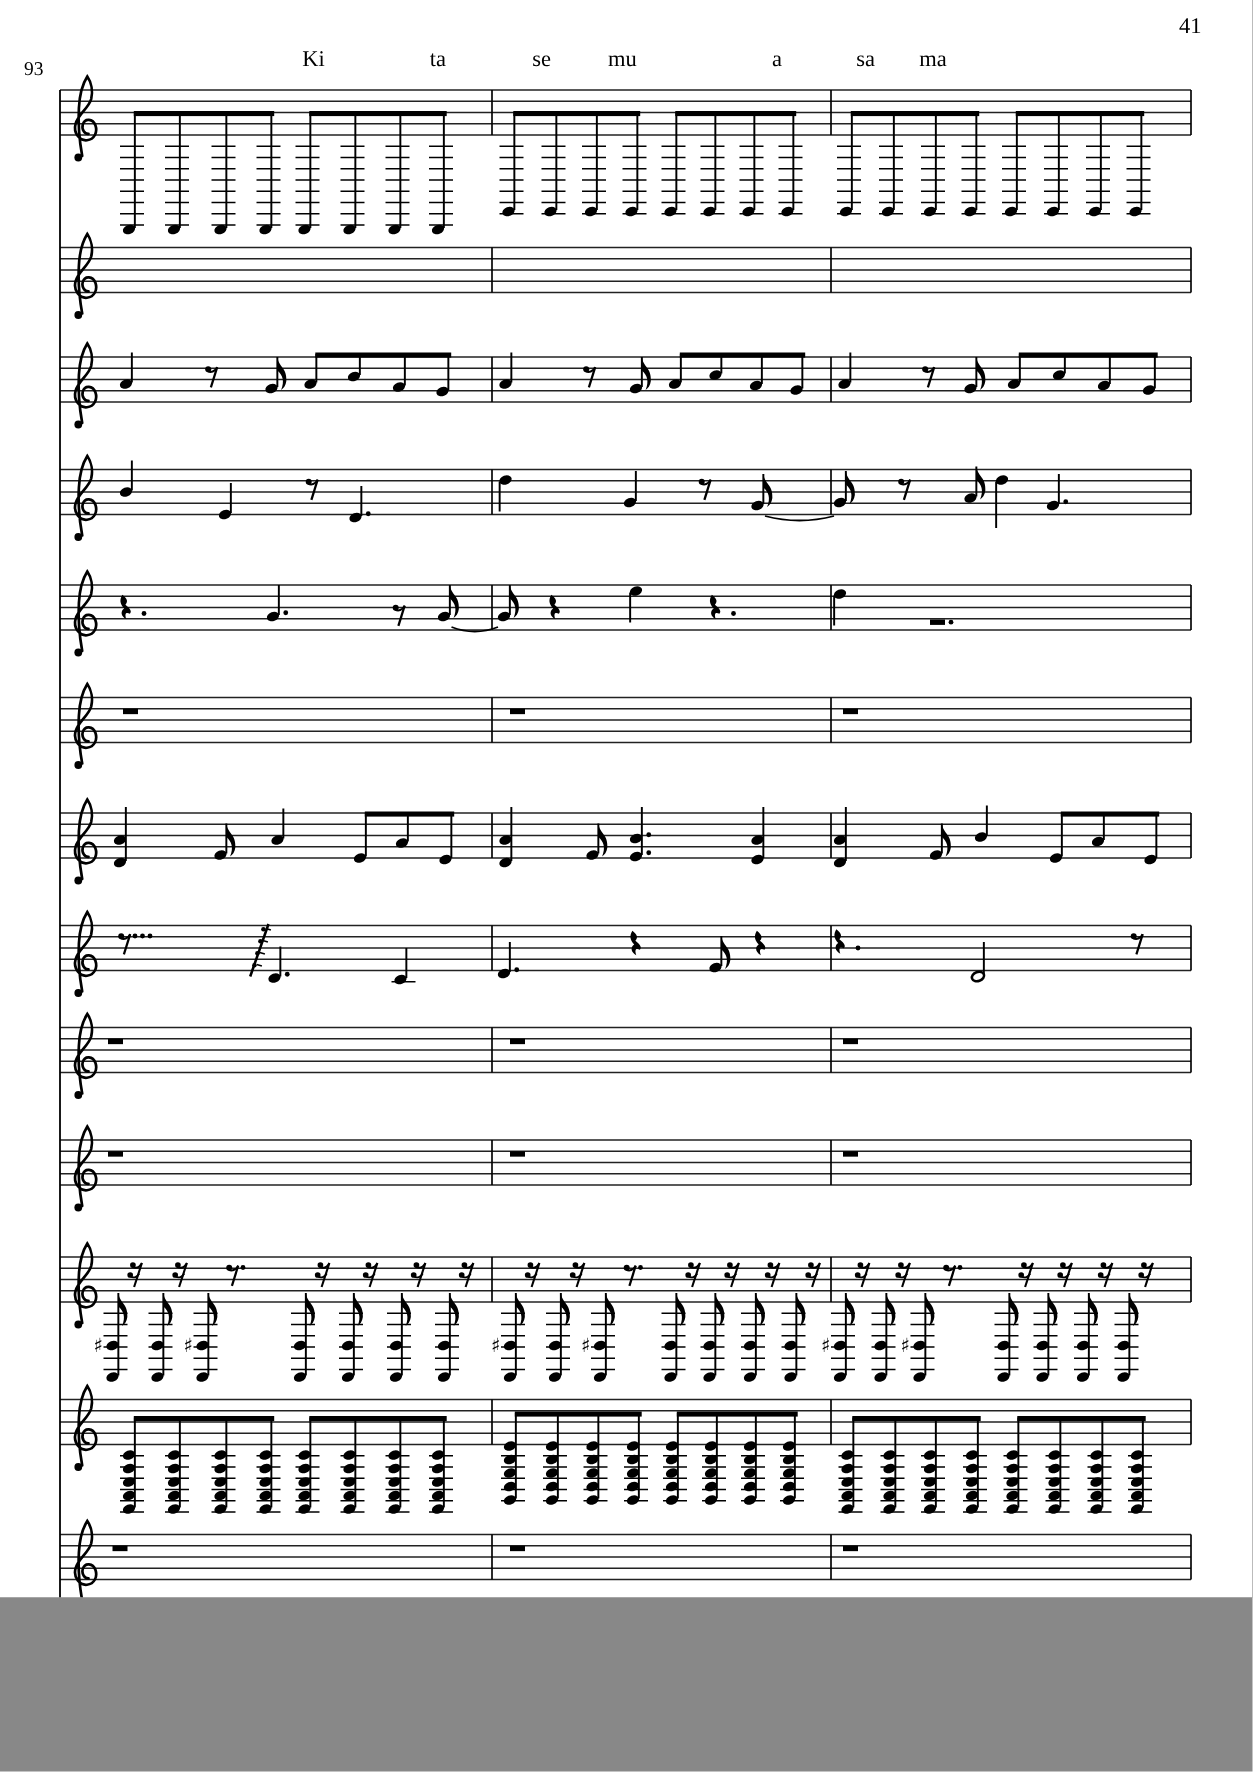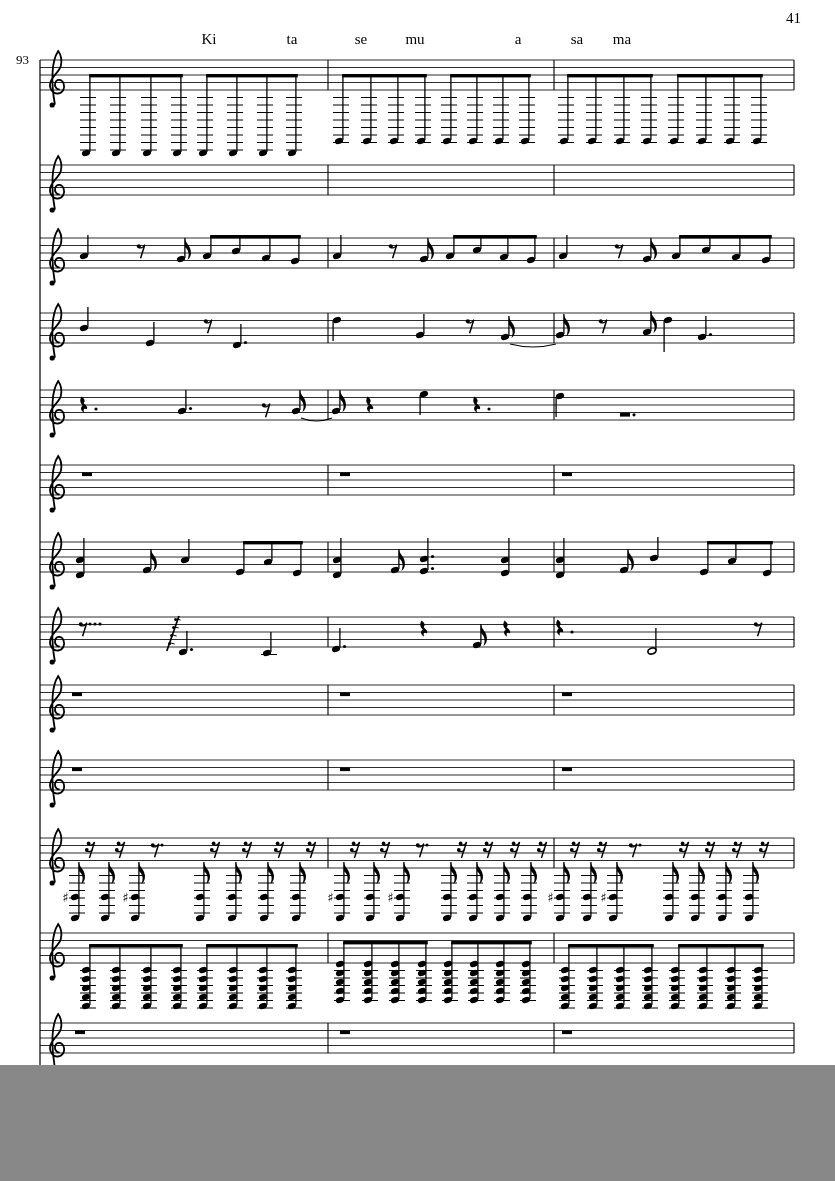--- a/index.html
+++ b/index.html
@@ -1,19 +1,19 @@
 <!DOCTYPE html>
 <html><head>
 <meta charset="utf-8">
 <style>
   html,body{margin:0;padding:0;background:#888;}
   .page{position:relative;width:835px;height:1065px;background:#ffffff;margin:0 auto;
         font-family:"Liberation Serif", serif;color:#000;overflow:hidden;}
   .pageno{position:absolute;top:10px;right:34px;font-size:15px;}
-  .measureno{position:absolute;top:52px;left:16px;font-size:13px;}
+  .measureno{position:absolute;top:38px;left:16px;font-size:13px;}
   svg{position:absolute;top:0;left:0;}
   text.lyric{font-family:"Liberation Serif", serif;font-size:15px;}
   text.acc{font-family:"DejaVu Sans", sans-serif;font-size:13px;}
 </style>
 </head>
 <body>
 
 <div class="page">
   <div class="pageno">41</div>
   <div class="measureno">93</div>

